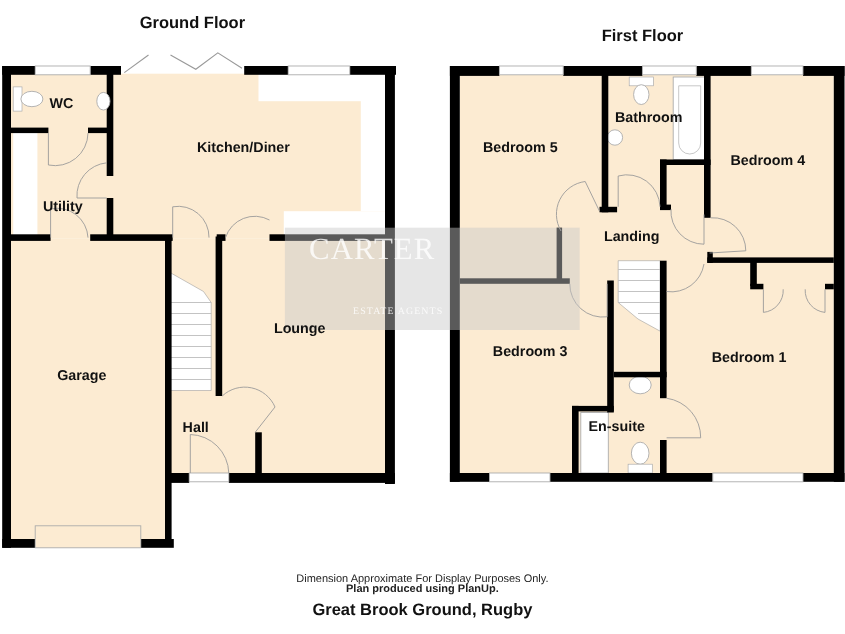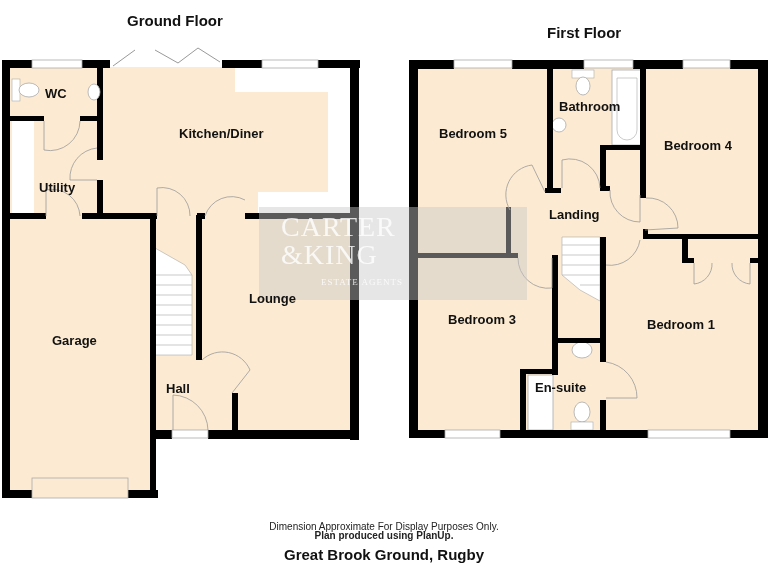--- a/index.html
+++ b/index.html
@@ -165,21 +165,20 @@
       <path d="M606,265 A30,30 0 0 0 640,240"></path>
       <path d="M694,263 L694,284 A20,20 0 0 0 712,263"></path>
       <path d="M750,263 L750,284 A20,20 0 0 1 732,263"></path>
       <path d="M606,362 A36,36 0 0 1 637,398 L606,398"></path>
     </g>
   </g>
 </svg>
 
 <div class="wm">
   <div class="wm-text">CARTER</div>
-  <div class="wm-text" style="top:34px;">&amp;KING</div>
   <div class="wm-sub">ESTATE AGENTS</div>
 </div>
 
 <div class="room-label" style="left:45px;top:86px;">WC</div>
 <div class="room-label" style="left:39px;top:164px;margin-top:16px;">Utility</div>
 <div class="room-label" style="left:179px;top:126px;">Kitchen/Diner</div>
 <div class="room-label" style="left:52px;top:333px;">Garage</div>
 <div class="room-label" style="left:166px;top:381px;">Hall</div>
 <div class="room-label" style="left:249px;top:291px;">Lounge</div>
 

